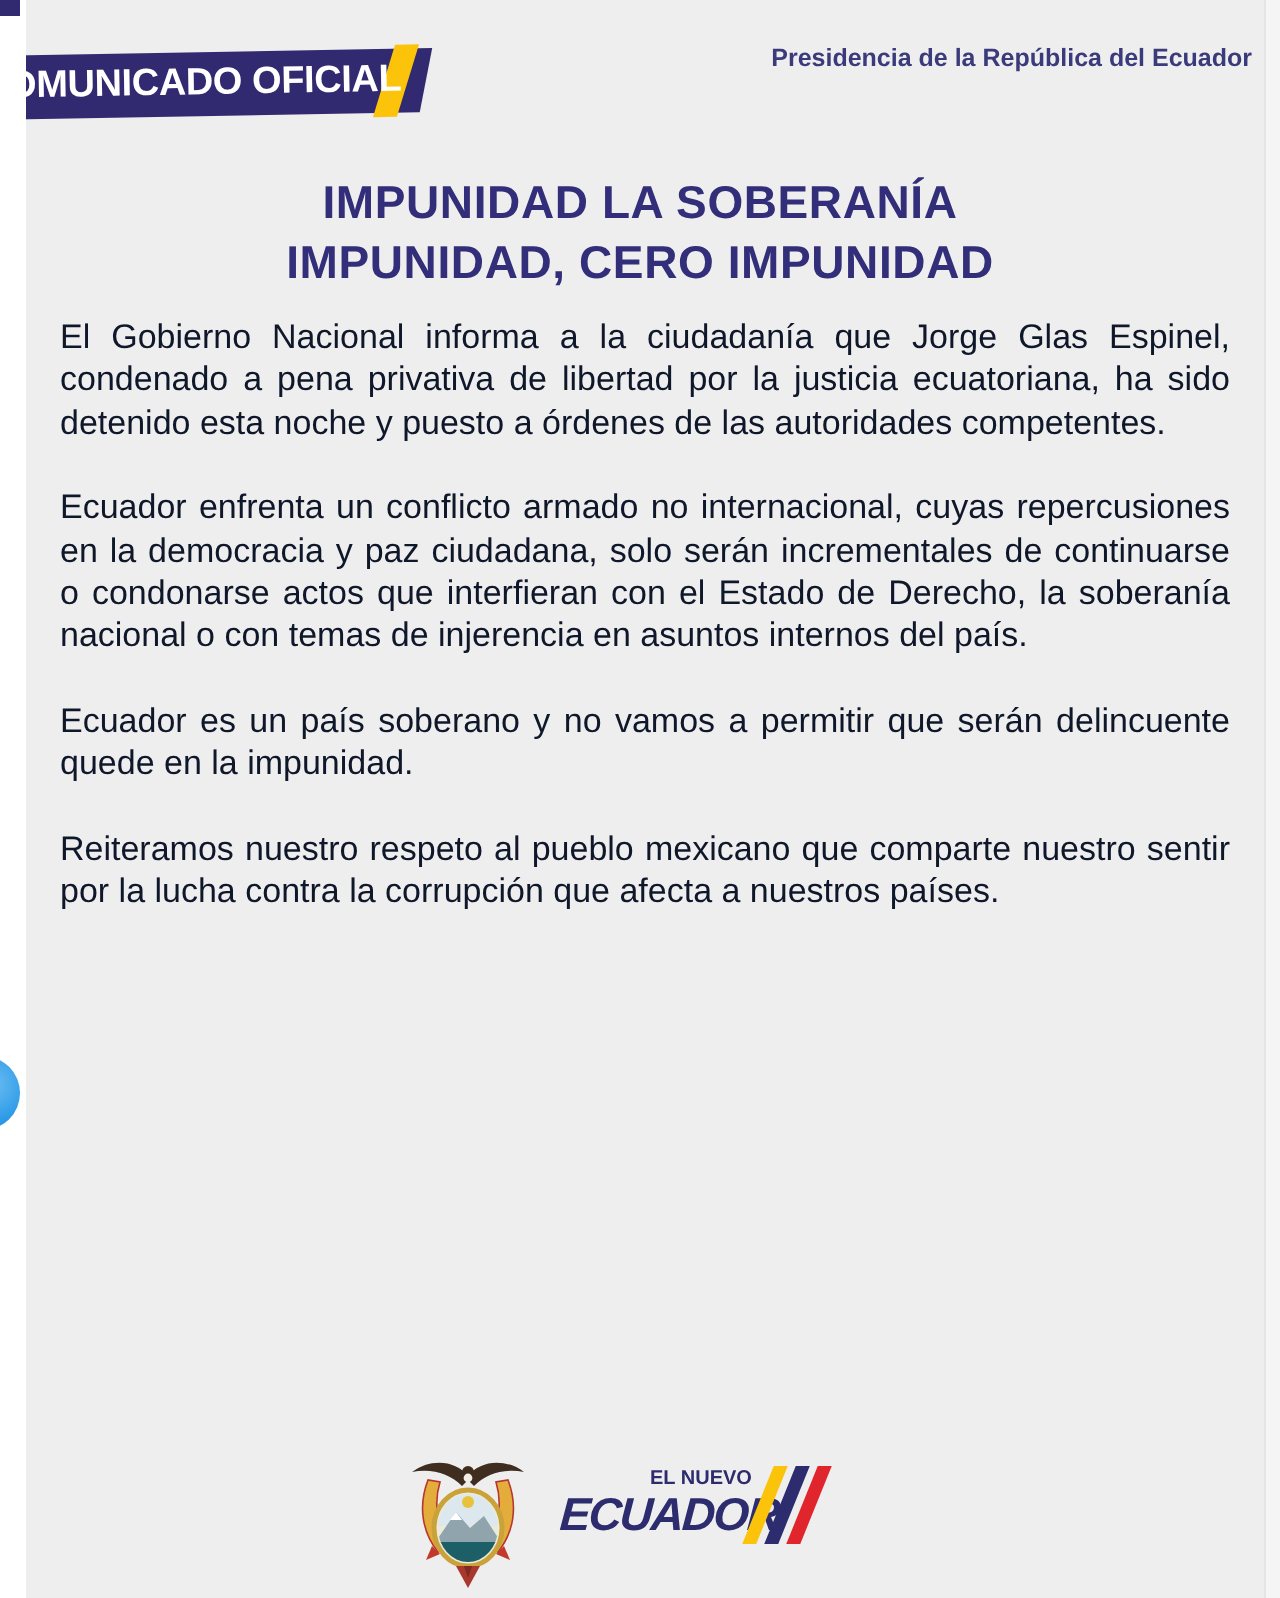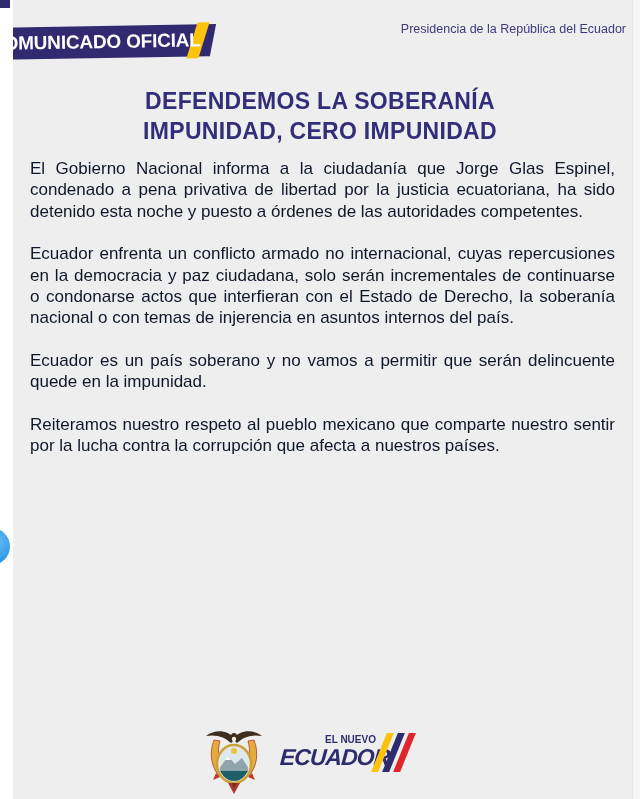--- a/index.html
+++ b/index.html
@@ -26,21 +26,21 @@
   .banner-bg{position:absolute;left:0;top:0;width:233px;height:32px;background:#322a70;transform:skewX(-12deg);}
   .banner-slash{position:absolute;left:212px;top:-2px;width:12px;height:36px;background:#fcc30b;transform:skewX(-18deg);}
   .banner-label{
     position:absolute;left:10px;top:0;height:32px;line-height:32px;
     color:#ffffff;font-size:19px;font-weight:bold;letter-spacing:-0.2px;white-space:nowrap;
   }
 
   
   .header-right{
     position:absolute;top:22px;right:14px;text-align:right;
-    color:#3b3b7c;font-size:12.5px;font-weight:normal;line-height:15px;z-index:3;
+    color:#3b3b7c;font-size:12.5px;font-weight:bold;line-height:15px;z-index:3;
   }
 
   
   .doc-title{
     position:absolute;left:13px;top:86px;width:614px;text-align:center;
     color:#322e79;font-size:23px;font-weight:bold;line-height:30px;letter-spacing:0.3px;z-index:1;
   }
   .doc-title span{display:block;}
 
   
@@ -77,21 +77,21 @@
     <div class="banner-bg"></div>
     <div class="banner-slash"></div>
     <span class="banner-label">COMUNICADO OFICIAL</span>
   </div>
 
   <div class="header-right">
     <div>Presidencia de la República del Ecuador</div>
   </div>
 
   <h1 class="doc-title" style="margin:0;">
-    <span>DEFENDEMOS LA SOBERANÍA</span>
+    <span>IMPUNIDAD LA SOBERANÍA</span>
     <span>IMPUNIDAD, CERO IMPUNIDAD</span>
   </h1>
 
   <div class="doc-body">
     <p>El Gobierno Nacional informa a la ciudadanía que Jorge Glas Espinel, condenado a pena privativa de libertad por la justicia ecuatoriana, ha sido detenido esta noche y puesto a órdenes de las autoridades competentes.</p>
     <p>Ecuador enfrenta un conflicto armado no internacional, cuyas repercusiones en la democracia y paz ciudadana, solo serán incrementales de continuarse o condonarse actos que interfieran con el Estado de Derecho, la soberanía nacional o con temas de injerencia en asuntos internos del país.</p>
     <p>Ecuador es un país soberano y no vamos a permitir que serán delincuente quede en la impunidad.</p>
     <p>Reiteramos nuestro respeto al pueblo mexicano que comparte nuestro sentir por la lucha contra la corrupción que afecta a nuestros países.</p>
   </div>
 

